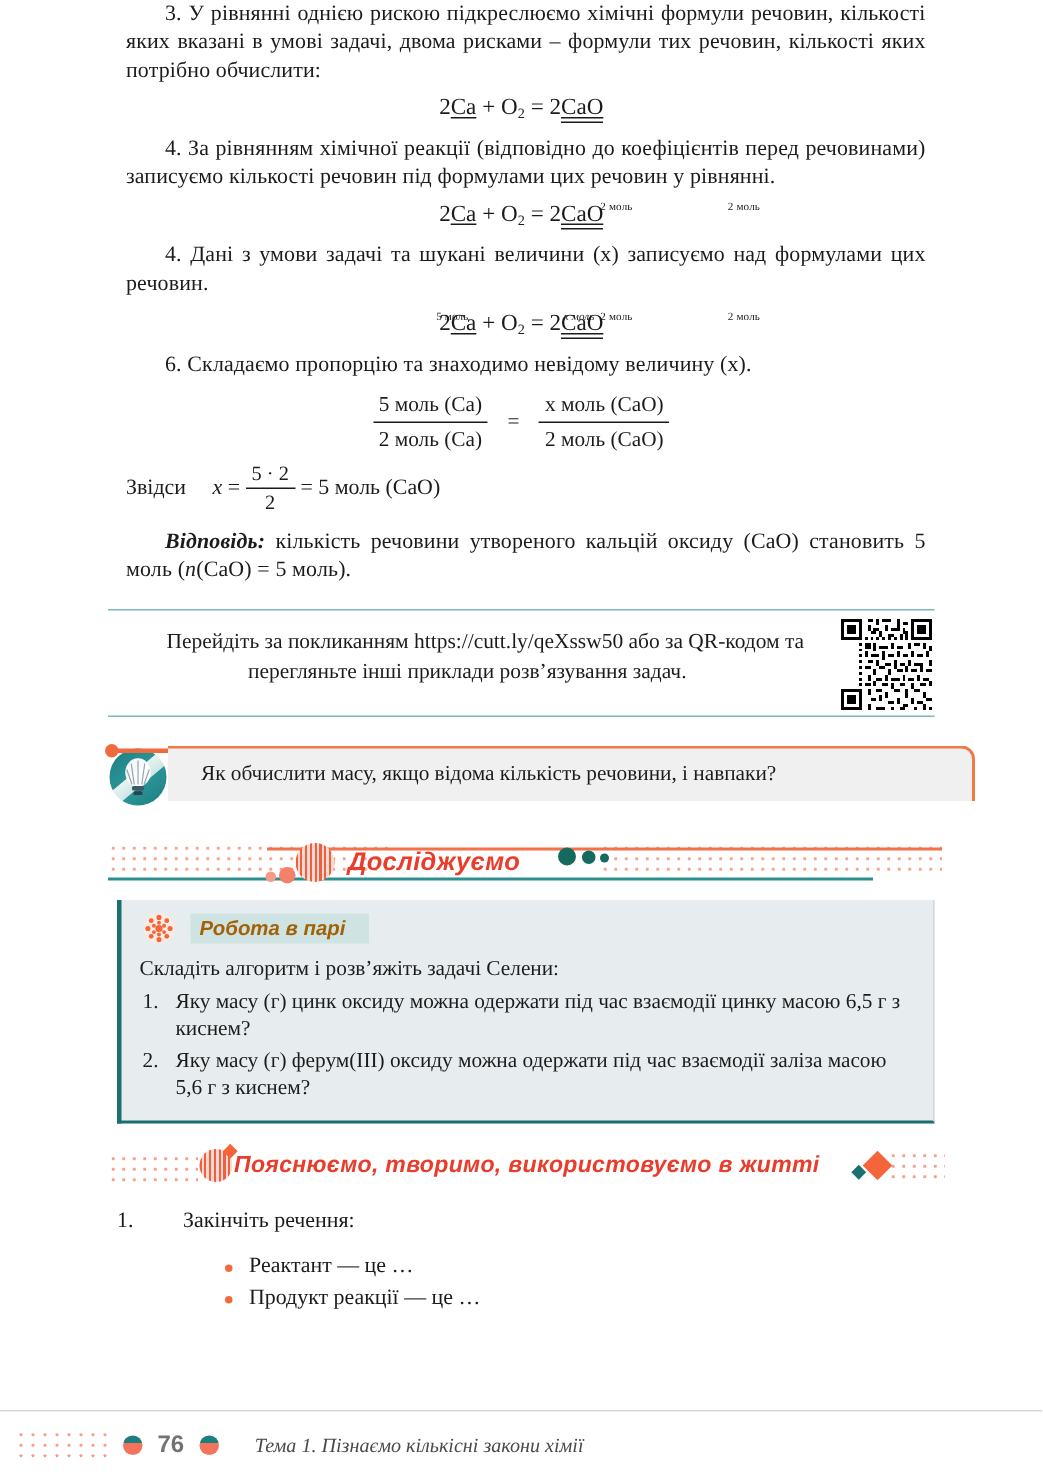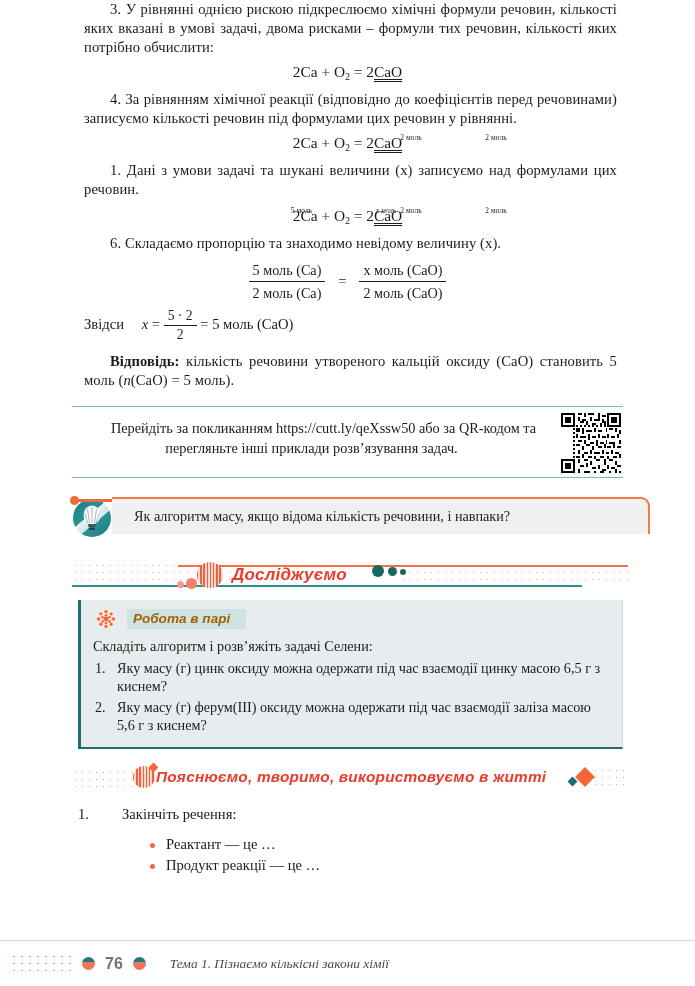--- a/index.html
+++ b/index.html
@@ -28,21 +28,21 @@
 
   
   .eqn-wrap { text-align: center; margin: 5px 0 9px 0; }
   .eqn {
     display: inline-block;
     font-size: 15.4px;
     line-height: 1.0;
     position: relative;
     white-space: nowrap;
   }
-  .eqn .u1 { text-underline-offset: 1.5px; }
+  .eqn .u1 { text-decoration: underline; text-underline-offset: 1.5px; }
   .eqn .u2 {
     border-bottom: 1px solid #1b1b1b;
     text-decoration: underline;
     text-underline-offset: 1.5px;
     padding-bottom: 1px;
   }
   .eqn sub { font-size: 0.62em; vertical-align: -0.28em; }
 
   .eqn-stack { display: inline-block; text-align: center; position: relative; }
   .ann-row { font-size: 7.4px; line-height: 1; letter-spacing: .1px; height: 9px; position: relative; }
@@ -67,21 +67,21 @@
     font-size: 14.6px;
     margin: 6px 0 4px 0;
     line-height: 1.2;
   }
   .zvidsy .lbl { margin-right: 14px; }
   .frac-sm { display: inline-block; vertical-align: middle; text-align: center; font-size: 13.6px; line-height: 1.2; }
   .frac-sm .num { border-bottom: 1.2px solid #1b1b1b; padding: 0 4px 1px 4px; }
   .frac-sm .den { padding: 1px 4px 0 4px; }
 
   .italic { font-style: italic; }
-  .bold { font-weight: bold; }
+  .bold { font-weight: bold; font-style: italic; }
 
   
   .qr-strip {
     position: relative;
     margin: 16px 72px 0 72px;
     padding: 10px 0 9px 0;
     border-top: 1.6px solid #7fb8b8;
     border-bottom: 1.6px solid #7fb8b8;
     min-height: 72px;
   }
@@ -276,21 +276,21 @@
         <span>=</span>
         <span>2</span><span class="u2">CaO</span>
       </span>
       <span class="ann-row" style="margin-top:3px;">
         <span style="left:-2px;">2 моль</span>
         <span style="left:83px;">2 моль</span>
       </span>
     </span>
   </div>
 
-  <p class="para">1. Дані з умови задачі та шукані величини (x) записуємо над формулами цих речовин.</p>
+  <p class="para">4. Дані з умови задачі та шукані величини (x) записуємо над формулами цих речовин.</p>
 
   <div class="eqn-wrap" style="margin-top:8px;">
     <span class="eqn-stack">
       <span class="ann-row" style="margin-bottom:2px;">
         <span style="left:-2px;">5 моль</span>
         <span style="left:83px;" class="italic">x моль</span>
       </span>
       <span class="eqn eqn-main">
         <span>2</span><span class="u1">Ca</span>
         <span>+</span>
@@ -477,21 +477,21 @@
             <line x1="23.5" y1="10" x2="21.5" y2="24"></line>
             <line x1="11.5" y1="14" x2="15" y2="24"></line>
             <line x1="26.5" y1="14" x2="23" y2="24"></line>
           </g>
         </svg>
       </div>
       <div class="bulb-line"></div>
       <div class="bulb-dot"></div>
     </div>
     <div class="bubble">
-      <span>Як алгоритм масу, якщо відома кількість речовини, і навпаки?</span>
+      <span>Як обчислити масу, якщо відома кількість речовини, і навпаки?</span>
     </div>
   </div>
 
   <div class="banner">
     <div class="dots-left" style="left:72px; width:190px;"></div>
     <div class="dots-right" style="left:400px; width:228px;"></div>
     <div class="rule-top" style="left:178px; width:450px;"></div>
     <div class="rule-bot" style="left:72px; width:510px;"></div>
 
     <div class="striped-ball" style="left:197px; top:10px; width:26px; height:26px;"></div>

